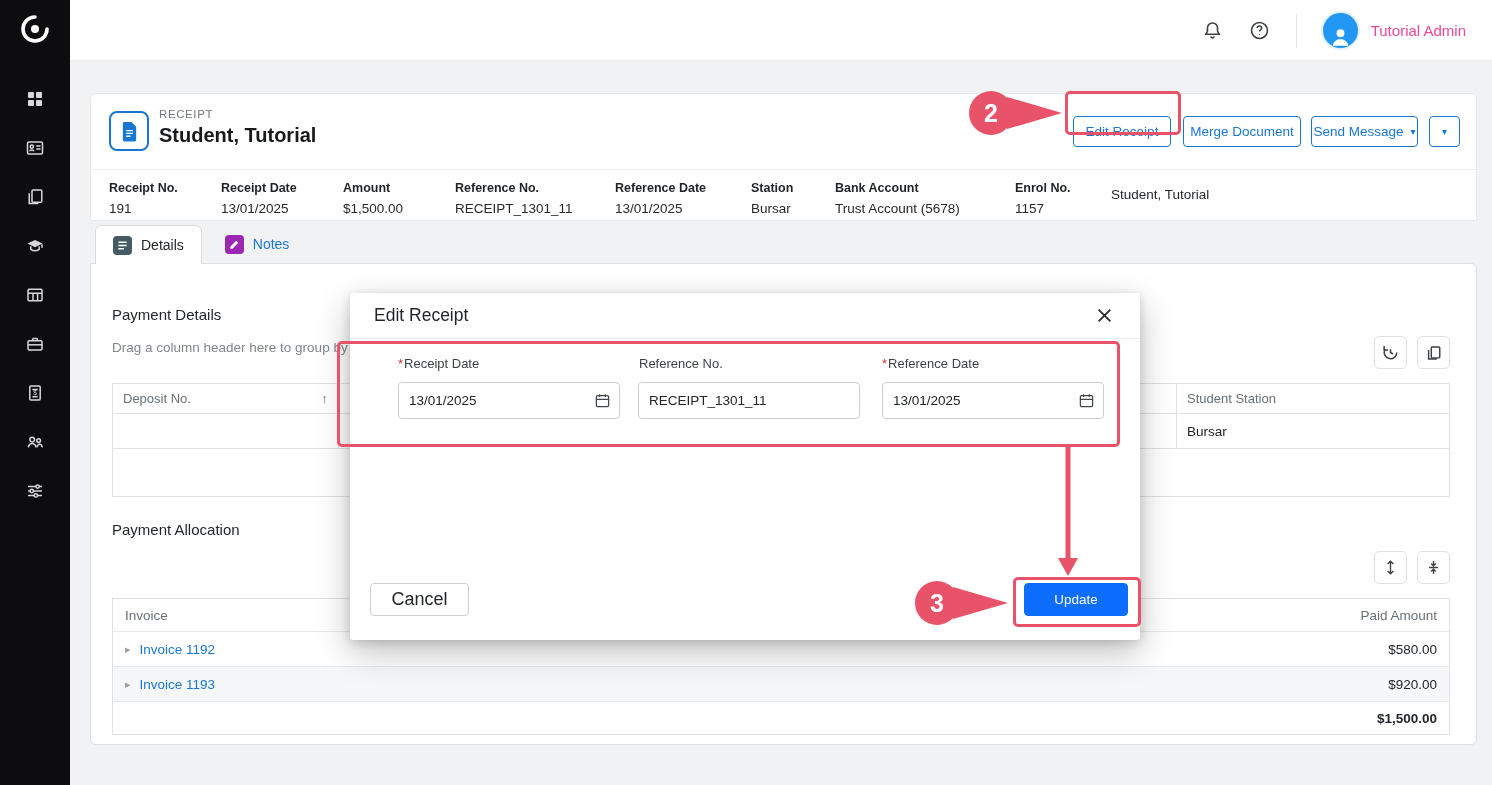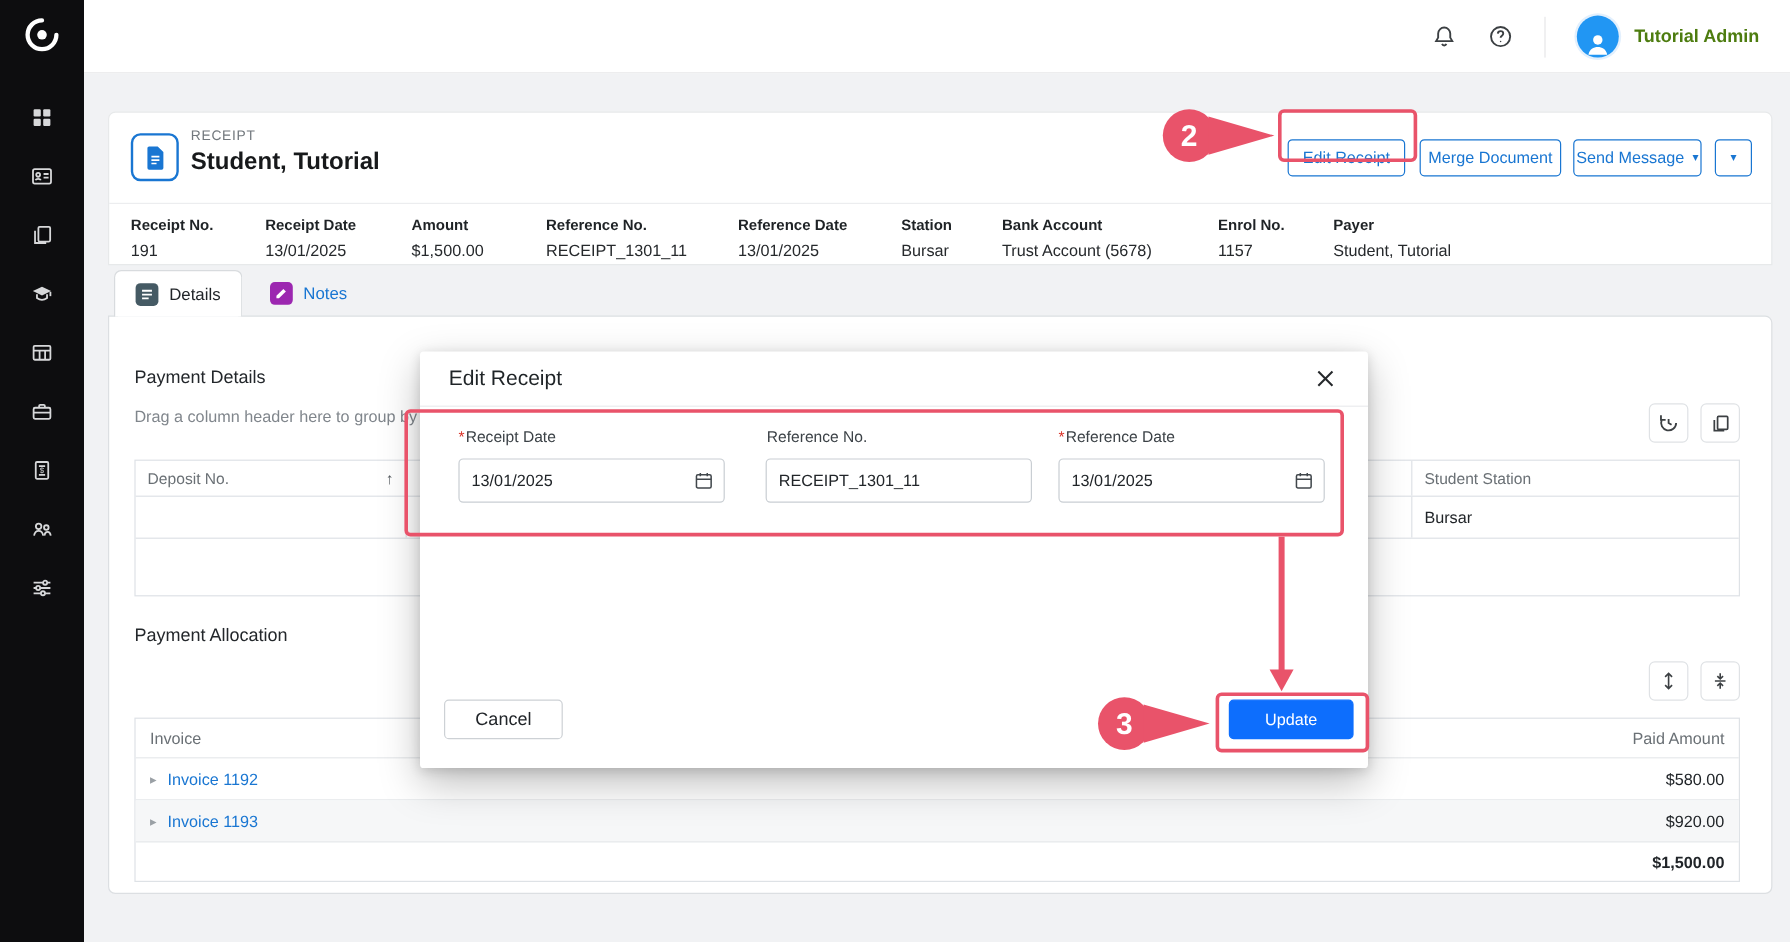--- a/index.html
+++ b/index.html
@@ -17,21 +17,21 @@
   .topbar { position:absolute; left:70px; top:0; width:1422px; height:61px; background:#fff; border-bottom:1px solid #ededee; z-index:5; }
   .search { position:absolute; left:30px; top:12px; width:400px; height:37px; background:#fbfbfc; border:1px solid #e2e5e9; border-radius:9px; display:flex; align-items:center; padding:0 12px; gap:9px; }
   .search input { border:none; outline:none; background:transparent; font:14px "Liberation Sans",sans-serif; color:#333; width:100%; }
   .search input::placeholder { color:#9aa0a6; }
   .topbar-right { position:absolute; right:26px; top:0; height:61px; display:flex; align-items:center; }
   .tb-icon { display:flex; cursor:pointer; }
   .mr26 { margin-right:26px; }
   .tb-divider { width:1px; height:34px; background:#e6e6e8; margin-right:26px; }
   .user-menu { display:flex; align-items:center; cursor:pointer; }
   .avatar { width:35px; height:35px; border-radius:50%; background:#2196f3; display:flex; align-items:flex-end; justify-content:center; overflow:hidden; box-shadow:0 0 0 2px #e3f0fd; }
-  .user-name { margin-left:13px; font-size:15px; font-weight:bold; color:#4d7c0f; }
+  .user-name { margin-left:13px; font-size:15px; font-weight:normal; color:#ec4899; }
 
   
   .header-card { position:absolute; left:90px; top:93px; width:1387px; height:128px; background:#fff; border:1px solid #e7e9ea; border-radius:6px 6px 0 0; z-index:2; }
   .doc-badge { position:absolute; left:18px; top:17px; width:40px; height:40px; border:2px solid #1976d2; border-radius:8px; display:flex; align-items:center; justify-content:center; background:#fff; }
   .kicker { position:absolute; left:68px; top:14px; font-size:11.5px; letter-spacing:.6px; color:#72787d; }
   .page-title { position:absolute; left:68px; top:30px; font-size:20px; font-weight:bold; color:#17191b; }
   .btn-outline { position:absolute; top:22px; height:31px; background:#fff; border:1px solid #1976d2; color:#1976d2; border-radius:4px; font-size:13.5px; display:flex; align-items:center; justify-content:center; gap:7px; cursor:pointer; font-family:inherit; }
   .btn-edit  { left:982px;  width:98px; }
   .btn-merge { left:1092px; width:118px; }
   .btn-send  { left:1220px; width:107px; }
@@ -83,28 +83,28 @@
   .pa-amt { margin-left:auto; color:#212529; }
   .pa-total { display:flex; height:32px; align-items:center; padding:0 12px; font-size:13.5px; font-weight:bold; color:#212529; }
   .pa-total .pa-amt { font-weight:bold; }
 
   
   .modal { position:absolute; left:350px; top:293px; width:790px; height:347px; background:#fff; z-index:10; border-radius:3px; box-shadow:0 12px 34px rgba(0,0,0,.26), 0 2px 10px rgba(0,0,0,.14); }
   .modal-head { height:46px; display:flex; align-items:center; padding:0 24px; border-bottom:1px solid #eaecee; }
   .modal-title { font-size:17.5px; color:#1f2427; }
   .modal-close { margin-left:auto; cursor:pointer; display:flex; padding:4px; }
   .mfield { position:absolute; width:222px; top:63px; }
-  .mf1 { left:32px; } .mf2 { left:288px; } .mf3 { left:532px; }
+  .mf1 { left:48px; } .mf2 { left:288px; } .mf3 { left:532px; }
   .mf-label { font-size:13px; color:#3c4247; line-height:16px; }
   .req { color:#d93025; margin-right:1px; }
   .mf-inputwrap { position:relative; margin-top:10px; }
   .mf-input { width:222px; height:37px; border:1px solid #c9ced3; border-radius:4px; padding:0 10px; font:13.5px "Liberation Sans",sans-serif; color:#212529; background:#fff; }
   .mf-input.with-ico { padding-right:34px; }
   .cal-btn { position:absolute; right:9px; top:10px; cursor:pointer; display:flex; }
-  .btn-cancel { position:absolute; left:20px; top:290px; width:99px; height:33px; background:#fff; border:1px solid #cdd1d5; border-radius:4px; font-size:15px; color:#212529; cursor:pointer; font-family:inherit; }
+  .btn-cancel { position:absolute; left:20px; top:290px; width:99px; height:33px; background:#fff; border:1px solid #cdd1d5; border-radius:4px; font-size:18px; color:#212529; cursor:pointer; font-family:inherit; }
   .btn-update { position:absolute; left:674px; top:290px; width:104px; height:33px; background:#0d6efd; border:1px solid #0d6efd; border-radius:4px; font-size:13.5px; color:#fff; cursor:pointer; font-family:inherit; }
 
   
   .ann { position:absolute; z-index:20; pointer-events:none; }
   .ann-box { border:3px solid #e9536a; border-radius:5px; }
   #ann-box-edit   { left:1065px; top:91px;  width:116px; height:44px; }
   #ann-box-fields { left:337px;  top:341px; width:783px; height:106px; }
   #ann-box-update { left:1013px; top:577px; width:128px; height:50px; }
   #ann-arrow-2 { left:966px; top:88px; }
   #ann-arrow-3 { left:912px; top:578px; }
@@ -272,21 +272,20 @@
         </div>
       <div class="if if7">
           <div class="lb">Bank Account</div>
           <div class="vl">Trust Account (5678)</div>
         </div>
       <div class="if if8">
           <div class="lb">Enrol No.</div>
           <div class="vl link">1157</div>
         </div>
       <div class="if if9">
-          <div class="lb">Payer</div>
           <div class="vl">Student, Tutorial</div>
         </div>
     </div>
   </div>
 
   <div class="tabs">
     <div class="tab tab-active">
       <span class="tab-ico ico-details">
           <svg width="11" height="11" viewBox="0 0 12 12" fill="none" stroke="#fff" stroke-width="1.6">
             <path d="M1.5 2.5h9M1.5 6h9M1.5 9.5h6"></path>

